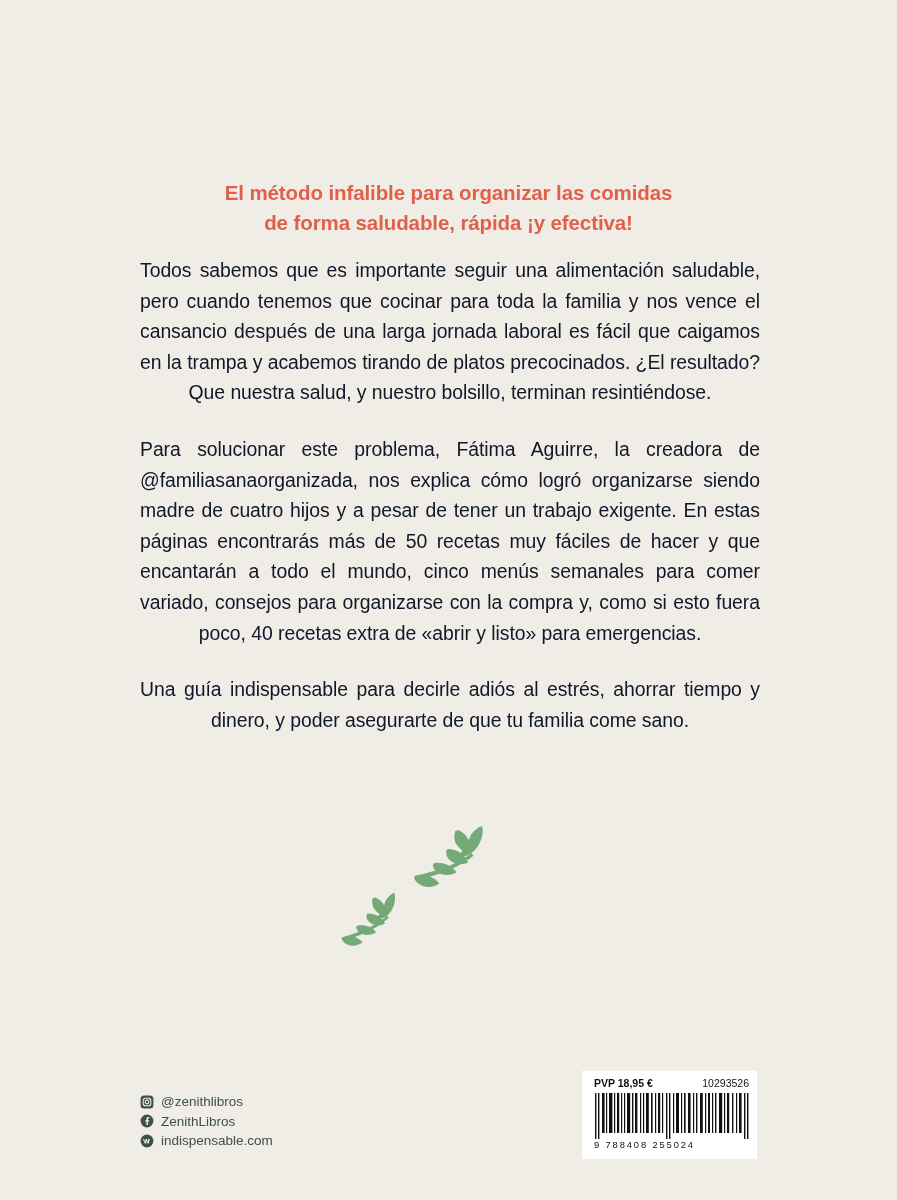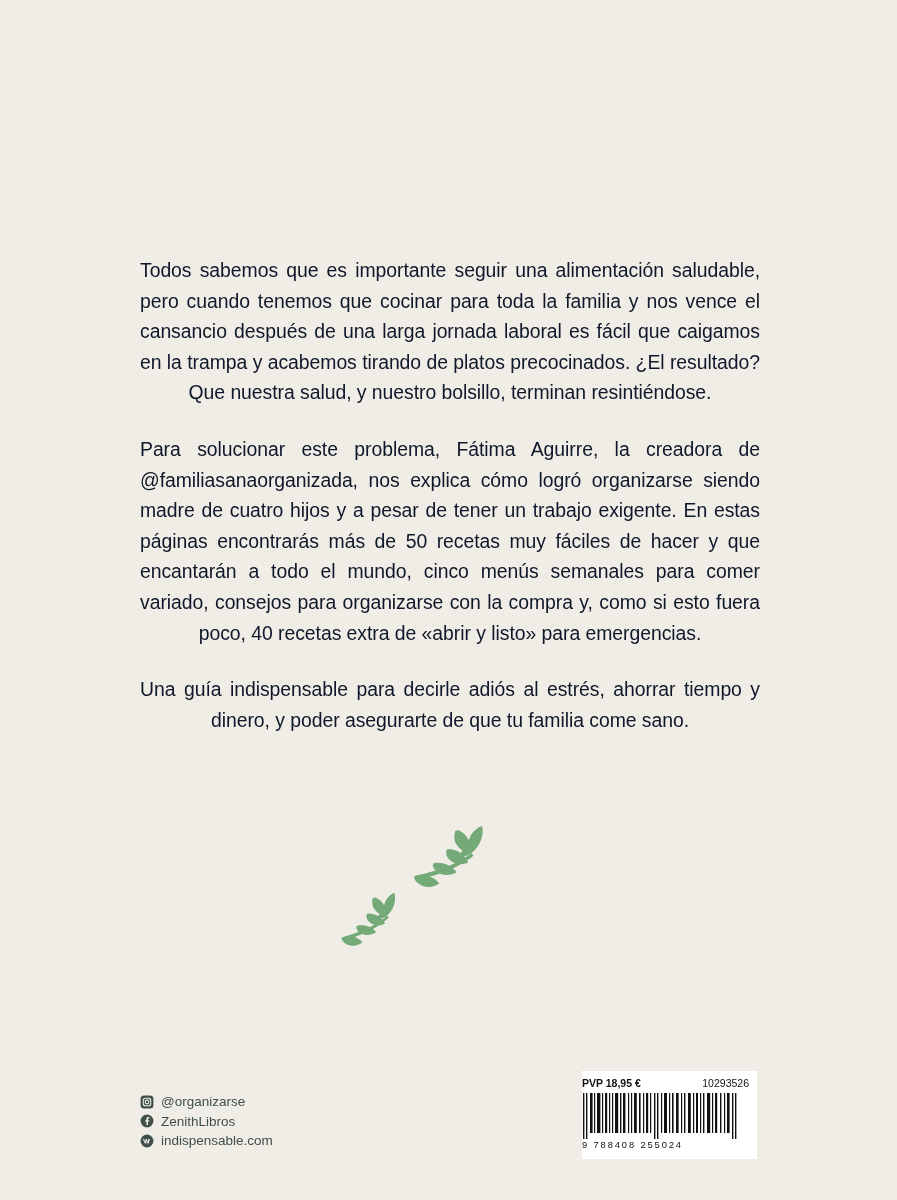--- a/index.html
+++ b/index.html
@@ -88,21 +88,21 @@
   .social-label { white-space: nowrap; }
 
   
   .barcode-box {
     position: absolute;
     left: 582px;
     top: 1071px;
     width: 175px;
     height: 88px;
     background: #ffffff;
-    padding: 6px 8px 4px 0;
+    padding: 6px 8px 4px 12px;
     box-sizing: border-box;
   }
   .bc-top {
     display: flex;
     justify-content: space-between;
     align-items: baseline;
     font-size: 10.5px;
     color: #111;
     font-family: "Liberation Sans", sans-serif;
   }
@@ -121,20 +121,24 @@
     letter-spacing: 1.9px;
     text-align: left;
     font-family: "Liberation Sans", sans-serif;
   }
 </style>
 </head>
 <body>
 
 <div class="page">
 
+  <div class="headline">
+    <span class="l1">El método infalible para organizar las comidas</span>
+    <span class="l2">de forma saludable, rápida ¡y efectiva!</span>
+  </div>
 
   <div class="body-copy">
     <p>Todos sabemos que es importante seguir una alimentación saludable, pero cuando tenemos que cocinar para toda la familia y nos vence el cansancio después de una larga jornada laboral es fácil que caigamos en la trampa y acabemos tirando de platos precocinados. ¿El resultado? Que nuestra salud, y nuestro bolsillo, terminan resintiéndose.</p>
     <p>Para solucionar este problema, Fátima Aguirre, la creadora de @familiasanaorganizada, nos explica cómo logró organizarse siendo madre de cuatro hijos y a pesar de tener un trabajo exigente. En estas páginas encontrarás más de 50 recetas muy fáciles de hacer y que encantarán a todo el mundo, cinco menús semanales para comer variado, consejos para organizarse con la compra y, como si esto fuera poco, 40 recetas extra de «abrir y listo» para emergencias.</p>
     <p>Una guía indispensable para decirle adiós al estrés, ahorrar tiempo y dinero, y poder asegurarte de que tu familia come sano.</p>
   </div>
 
   <svg class="leaves" viewBox="0 0 220 180">
     <g fill="#74a978">
 
@@ -160,21 +164,21 @@
 
   <div class="social">
 
     <div class="social-row">
       <svg class="social-ico" viewBox="0 0 24 24">
         <rect x="1" y="1" width="22" height="22" rx="6" fill="#3f4f49"></rect>
         <rect x="5.5" y="5.5" width="13" height="13" rx="4" fill="none" stroke="#f0ede6" stroke-width="1.8"></rect>
         <circle cx="12" cy="12" r="3.2" fill="none" stroke="#f0ede6" stroke-width="1.8"></circle>
         <circle cx="17" cy="7" r="1.2" fill="#f0ede6"></circle>
       </svg>
-      <span class="social-label">@organizarse</span>
+      <span class="social-label">@zenithlibros</span>
     </div>
 
     <div class="social-row">
       <svg class="social-ico" viewBox="0 0 24 24">
         <circle cx="12" cy="12" r="11" fill="#3f4f49"></circle>
         <path d="M13.6 19v-6h2.1l.3-2.5h-2.4V8.9c0-.7.2-1.2 1.2-1.2h1.3V5.4c-.2 0-1-.1-1.9-.1-1.9 0-3.2 1.1-3.2 3.2v2h-2.1V13h2.1v6z" fill="#f0ede6"></path>
       </svg>
       <span class="social-label">ZenithLibros</span>
     </div>
 

